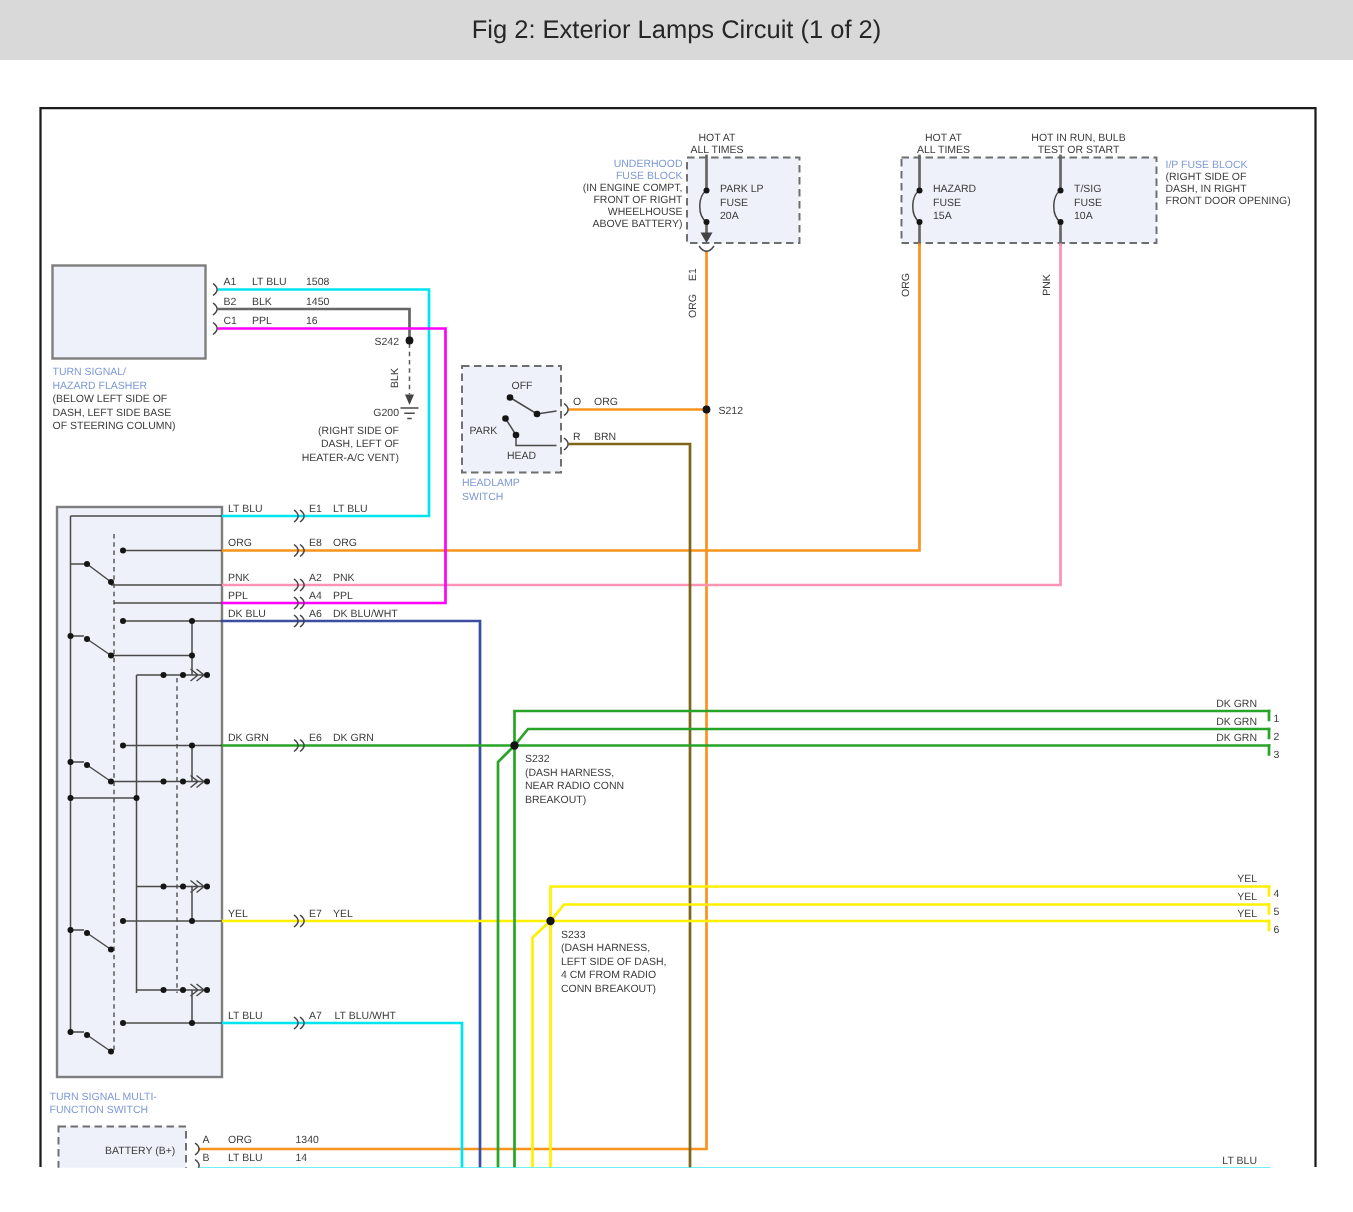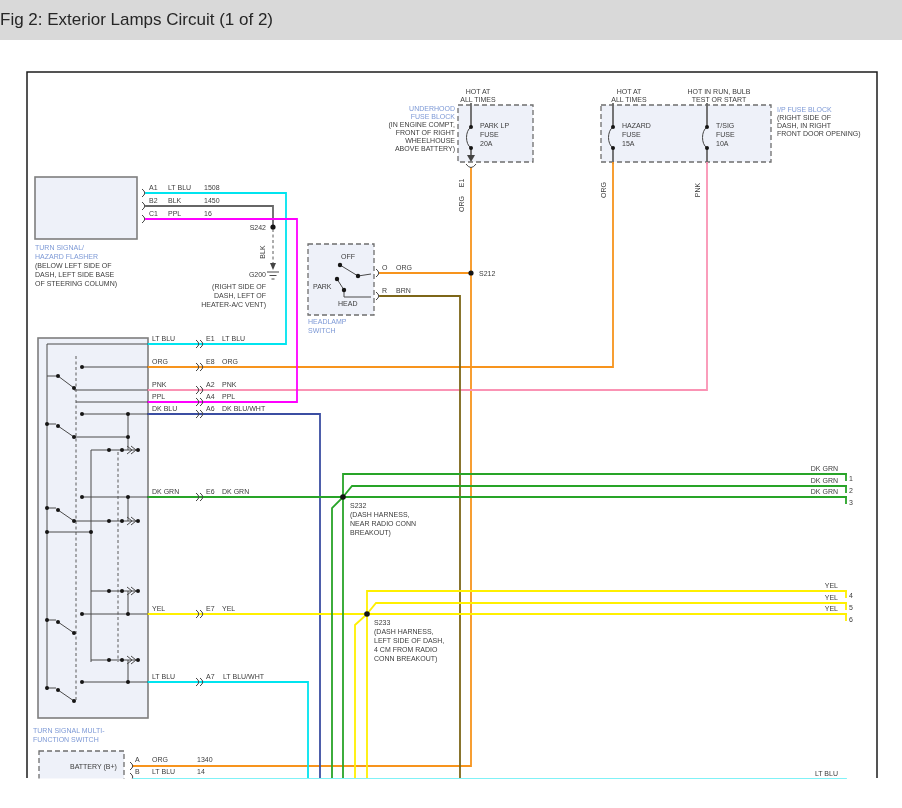--- a/index.html
+++ b/index.html
@@ -1,18 +1,18 @@
 <!DOCTYPE html>
 <html style="--org: #F7941D; --pnk: #FA93B4; --lt-blu: #00E4EF; --ppl: #FF00FF; --dk-blu: #3B4EA2; --dk-grn: #28A428; --yel: #FFF000; --brn: #7D6618; --blk-wire: #666666; --label-blue: #7D99D6; --box-fill: #EEF1F9; --title-bar: #D9D9D9;"><head>
 <meta charset="utf-8">
 <style>
   html,body { margin:0; padding:0; background:#ffffff; }
   body { width:902px; height:808px; position:relative; font-family:"Liberation Sans",sans-serif; overflow:hidden; }
   .titlebar { position:absolute; top:0; left:0; width:902px; height:40px; background:var(--title-bar,#d9d9d9);
-              display:flex; align-items:center; font-size:17px; color:#262626; }
+              display:flex; align-items:center; justify-content:center; font-size:17px; color:#262626; }
   svg { position:absolute; top:0; left:0; }
   .t  { font-size:7px; fill:#3c3c3c; font-family:"Liberation Sans",sans-serif; }
   .tb { fill:var(--label-blue,#7d99d6); }
   .te { text-anchor:end; }
   .tm { text-anchor:middle; }
   .w  { fill:none; stroke-width:1.8; stroke-linecap:square; }
   .org{ stroke:var(--org,#f7941d); } .pnk{ stroke:var(--pnk,#fa93b4); } .cyn{ stroke:var(--lt-blu,#00e4ef); }
   .ppl{ stroke:var(--ppl,#ff00ff); } .dbl{ stroke:var(--dk-blu,#3b4ea2); } .grn{ stroke:var(--dk-grn,#28a428); }
   .yel{ stroke:var(--yel,#fff000); } .brn{ stroke:var(--brn,#7d6618); } .gry{ stroke:var(--blk-wire,#666666); }
   .thin { fill:none; stroke:#4a4a4a; stroke-width:1; }

